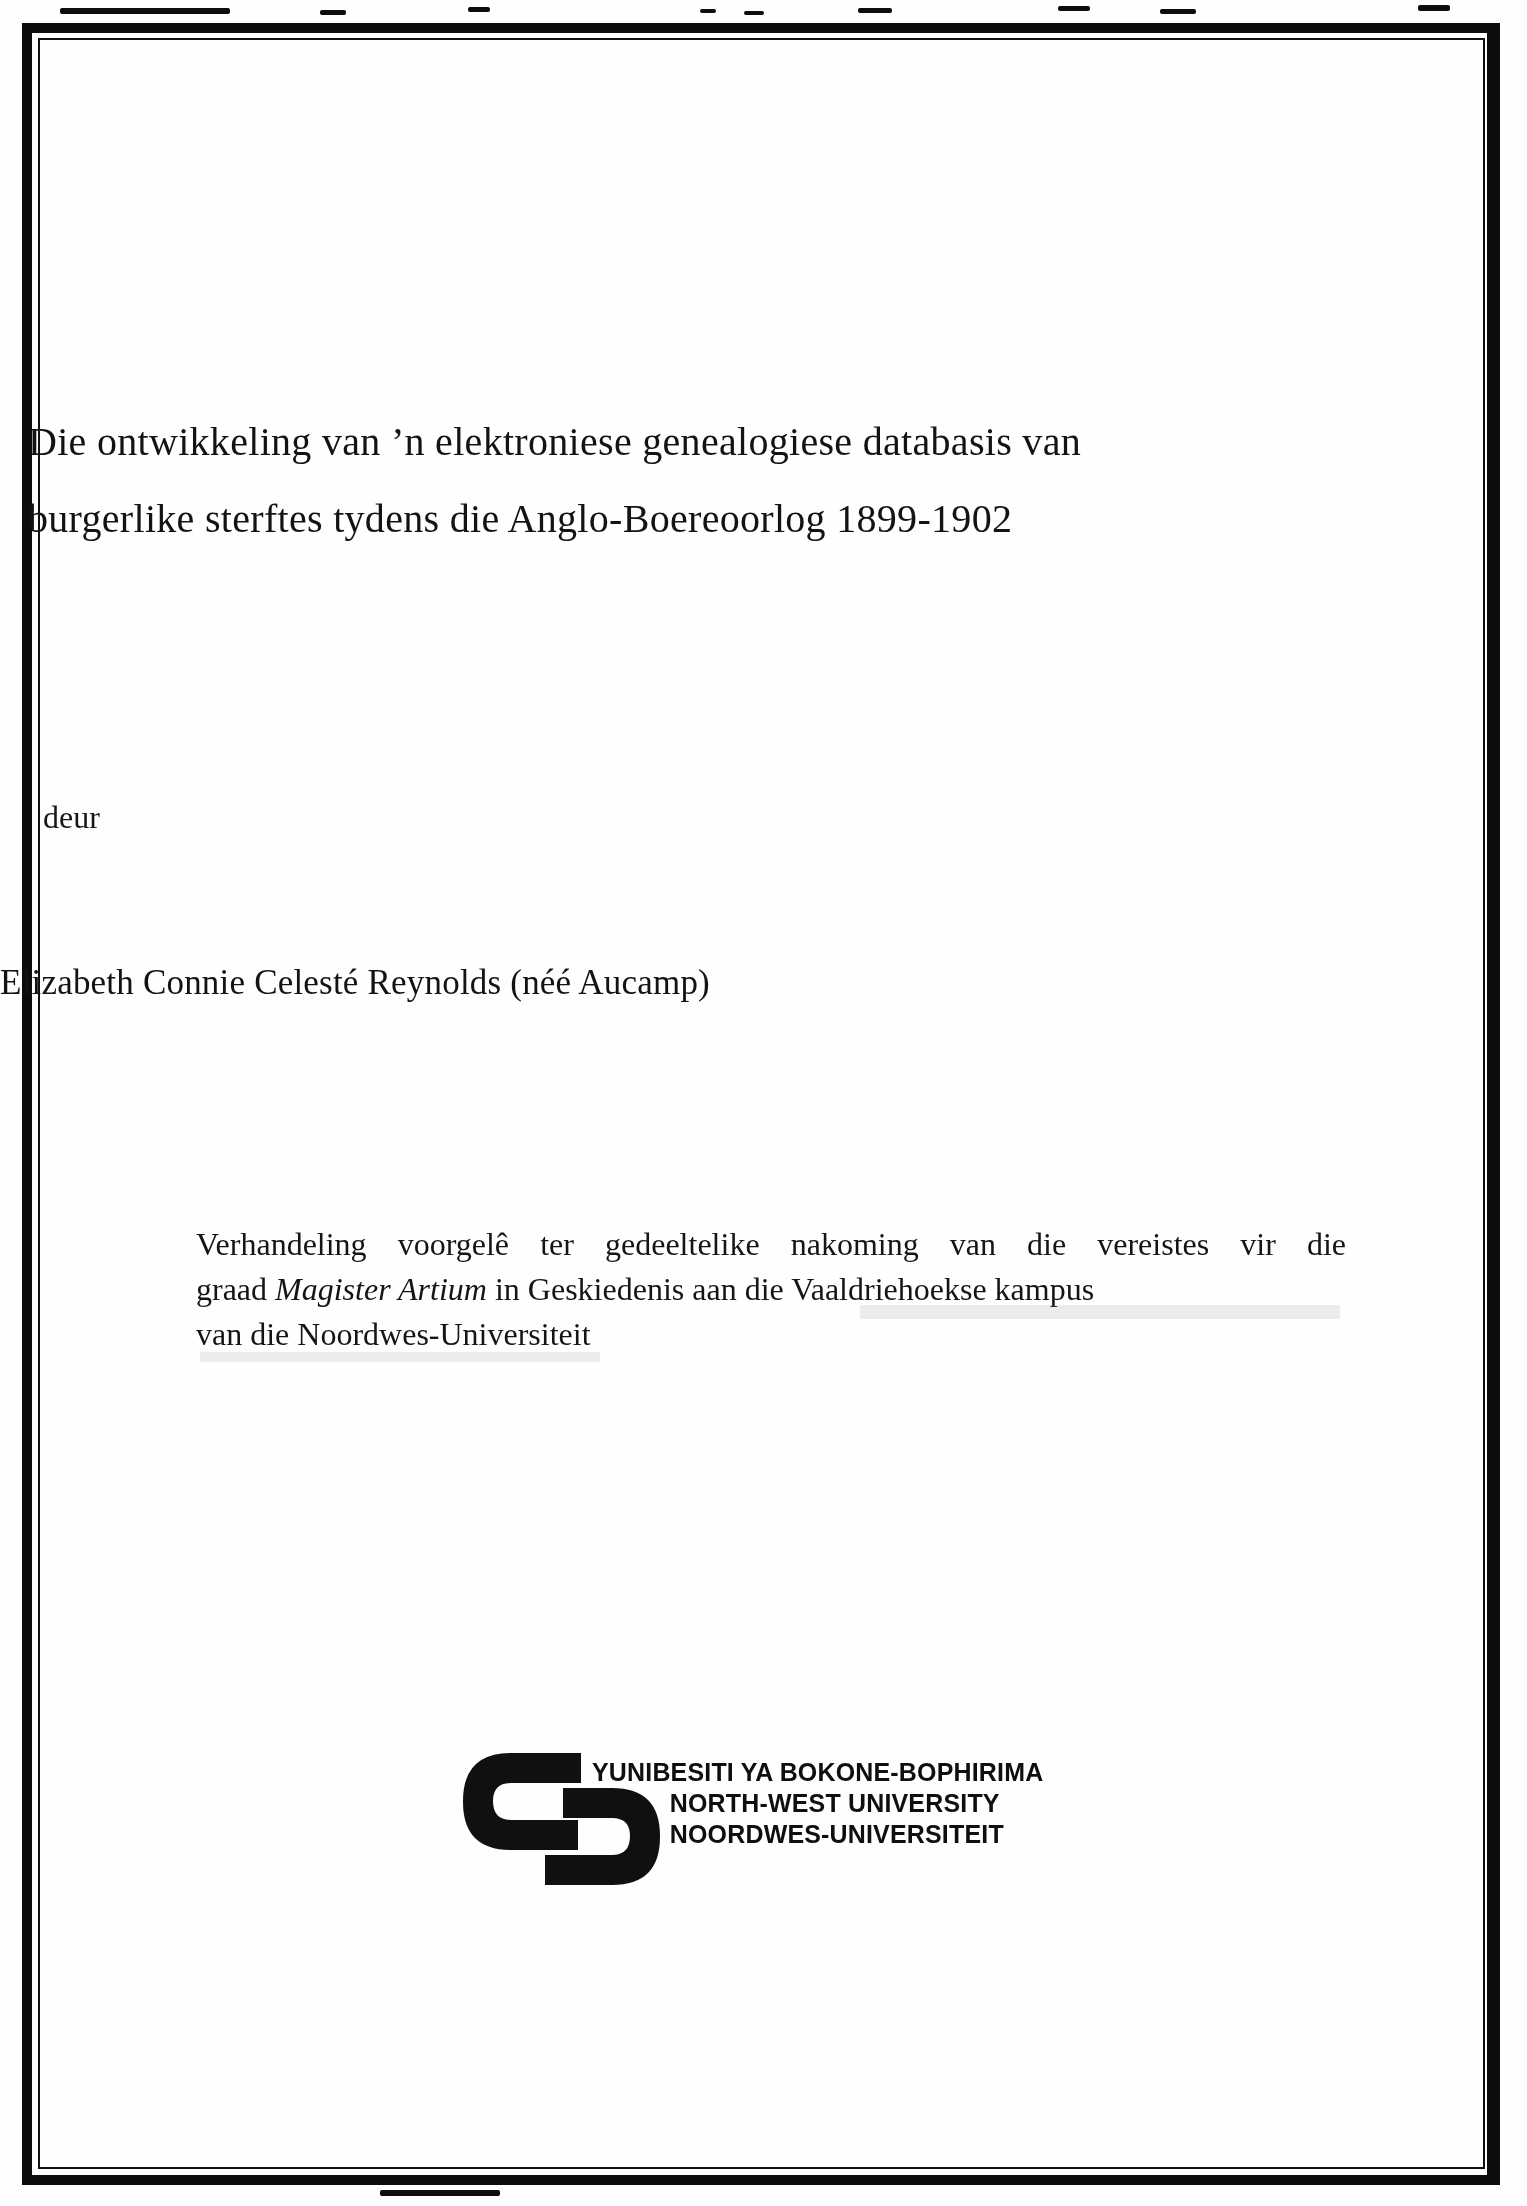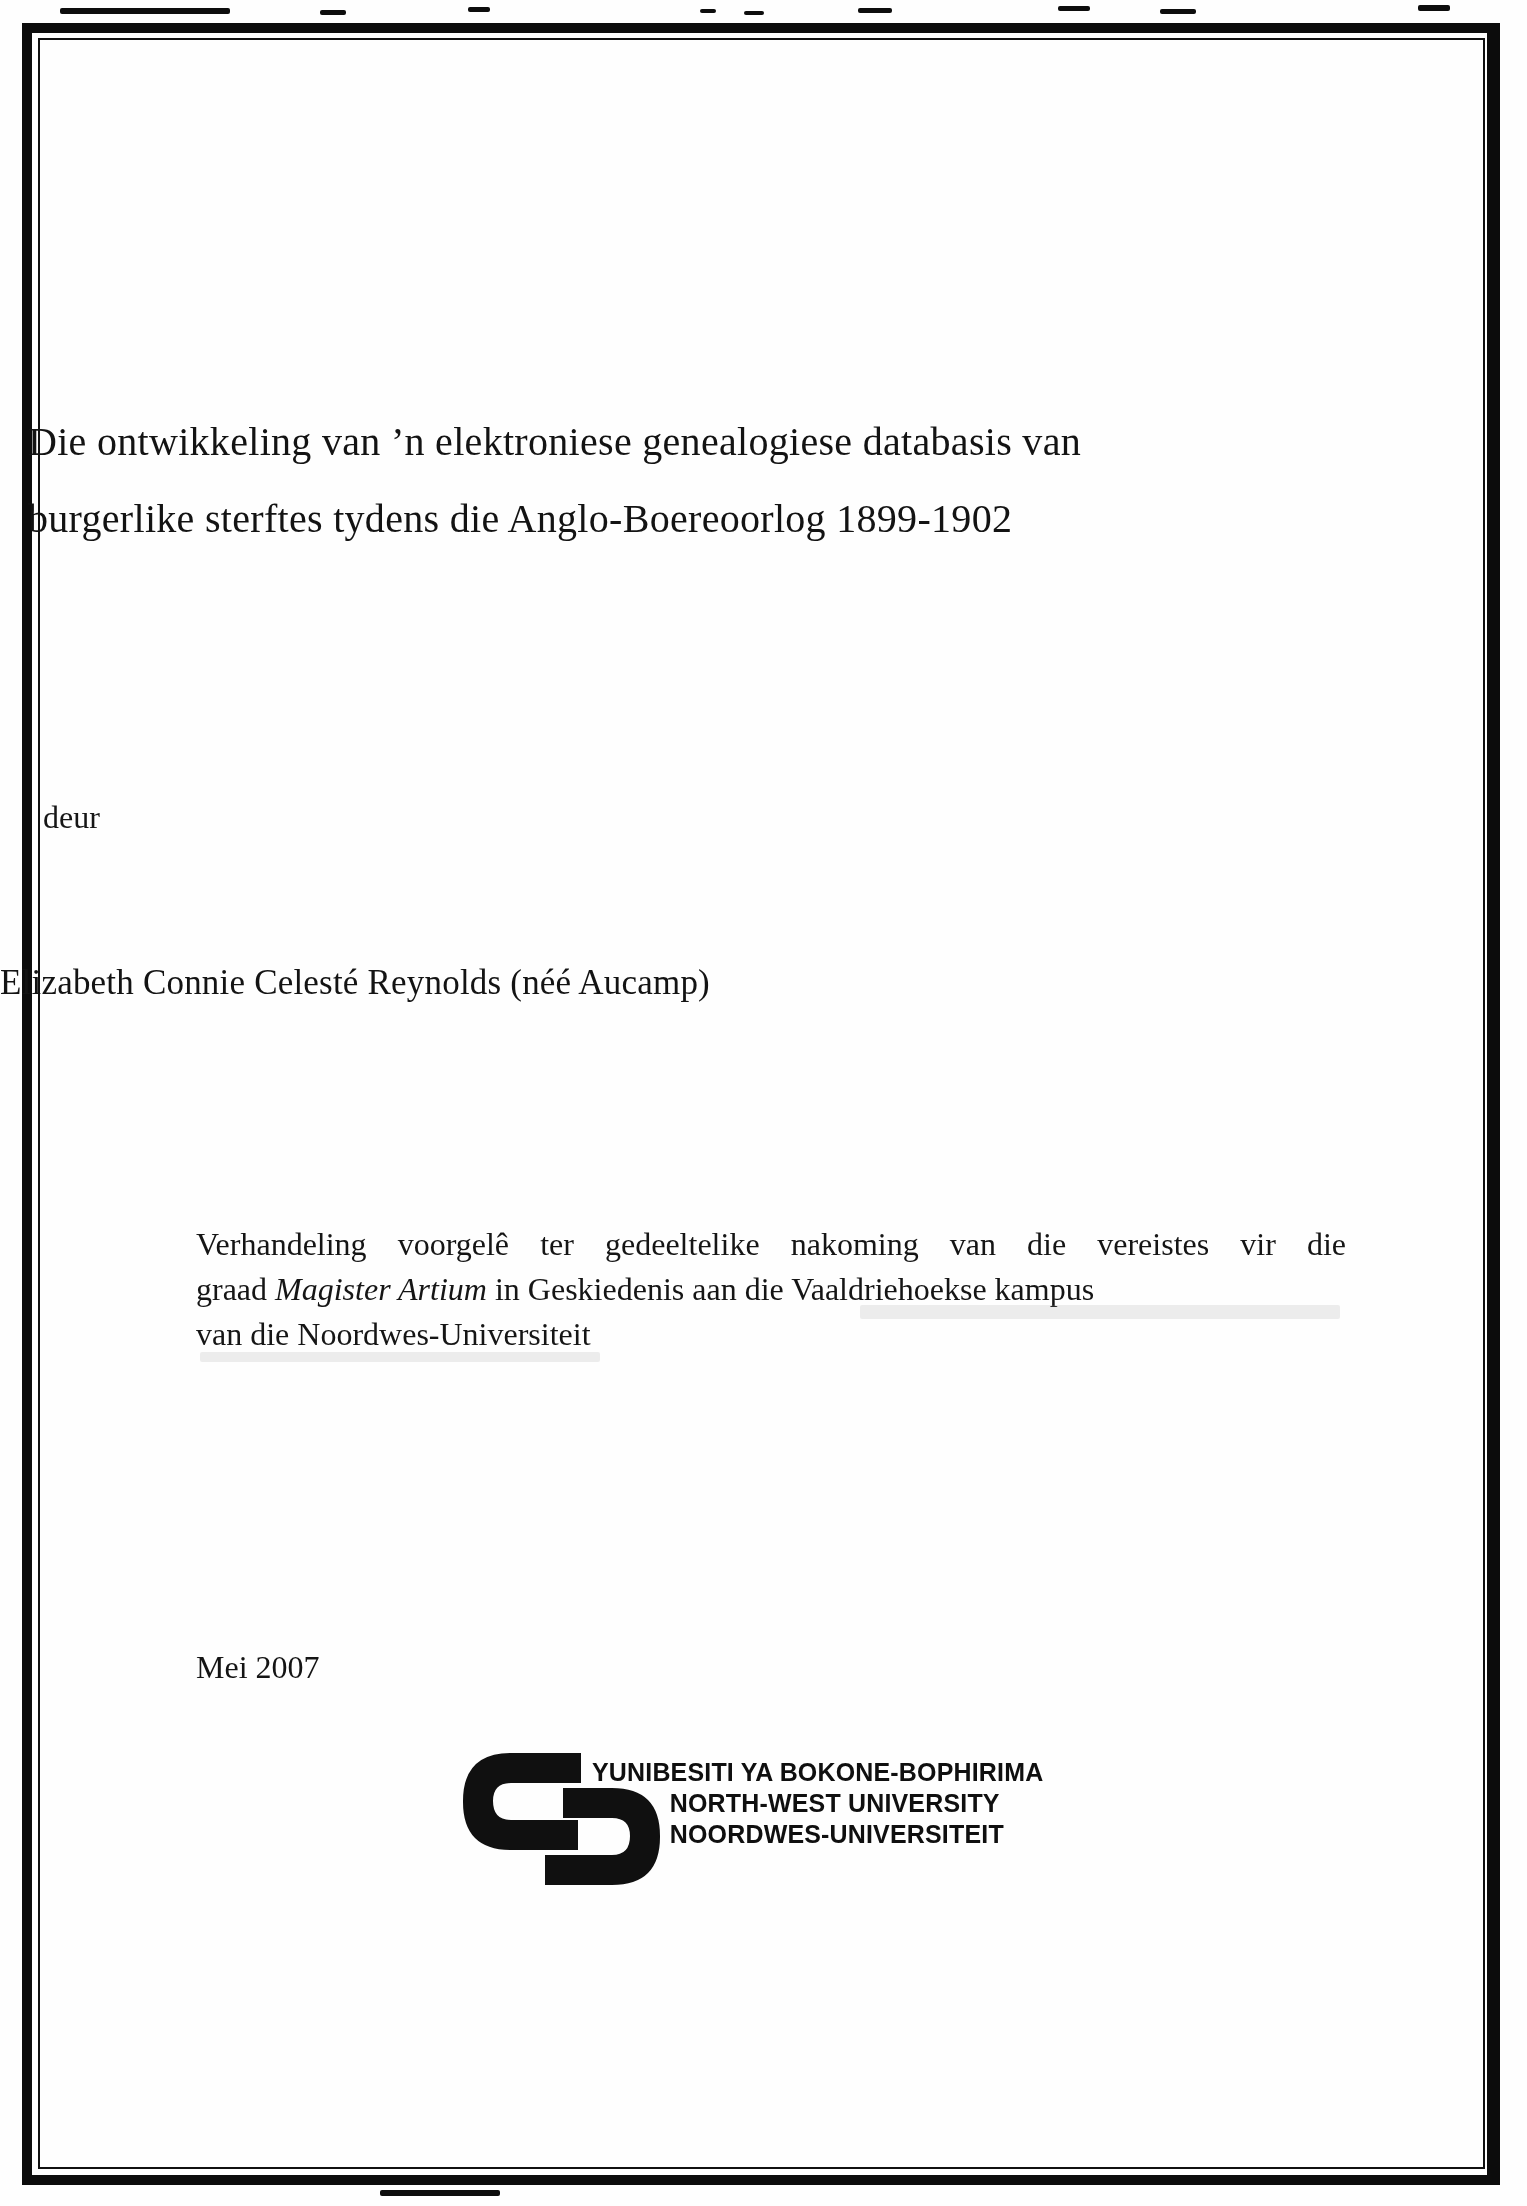--- a/index.html
+++ b/index.html
@@ -173,21 +173,20 @@
 <div class="statement">
   <div class="line-just">Verhandeling voorgelê ter gedeeltelike nakoming van die vereistes vir die</div>
   <div><span>graad </span><span class="italic">Magister Artium</span><span> in Geskiedenis aan die Vaaldriehoekse kampus</span></div>
   <div>van die Noordwes-Universiteit</div>
 </div>
 
 <div class="ghost" style="left:860px;top:1305px;width:480px;height:14px;"></div>
 <div class="ghost" style="left:200px;top:1352px;width:400px;height:10px;"></div>
 
 <div class="supervisor-block">
-  <div>Mei 2007</div>
 </div>
 
 <div class="logo">
   <svg class="logo-mark" viewBox="0 0 197 132" aria-hidden="true">
 
     <path fill="#101010" d="M118,0 L48,0 Q0,0 0,48 L0,49 Q0,97 48,97 L115,97 L115,67 L48,67 Q30,67 30,48 Q30,30 48,30 L118,30 Z"></path>
 
     <g transform="translate(100,35)">
       <path fill="#101010" d="M0,0 L49,0 Q97,0 97,48 L97,49 Q97,97 49,97 L-18,97 L-18,67 L49,67 Q67,67 67,48 Q67,30 49,30 L0,30 Z"></path>
     </g>

